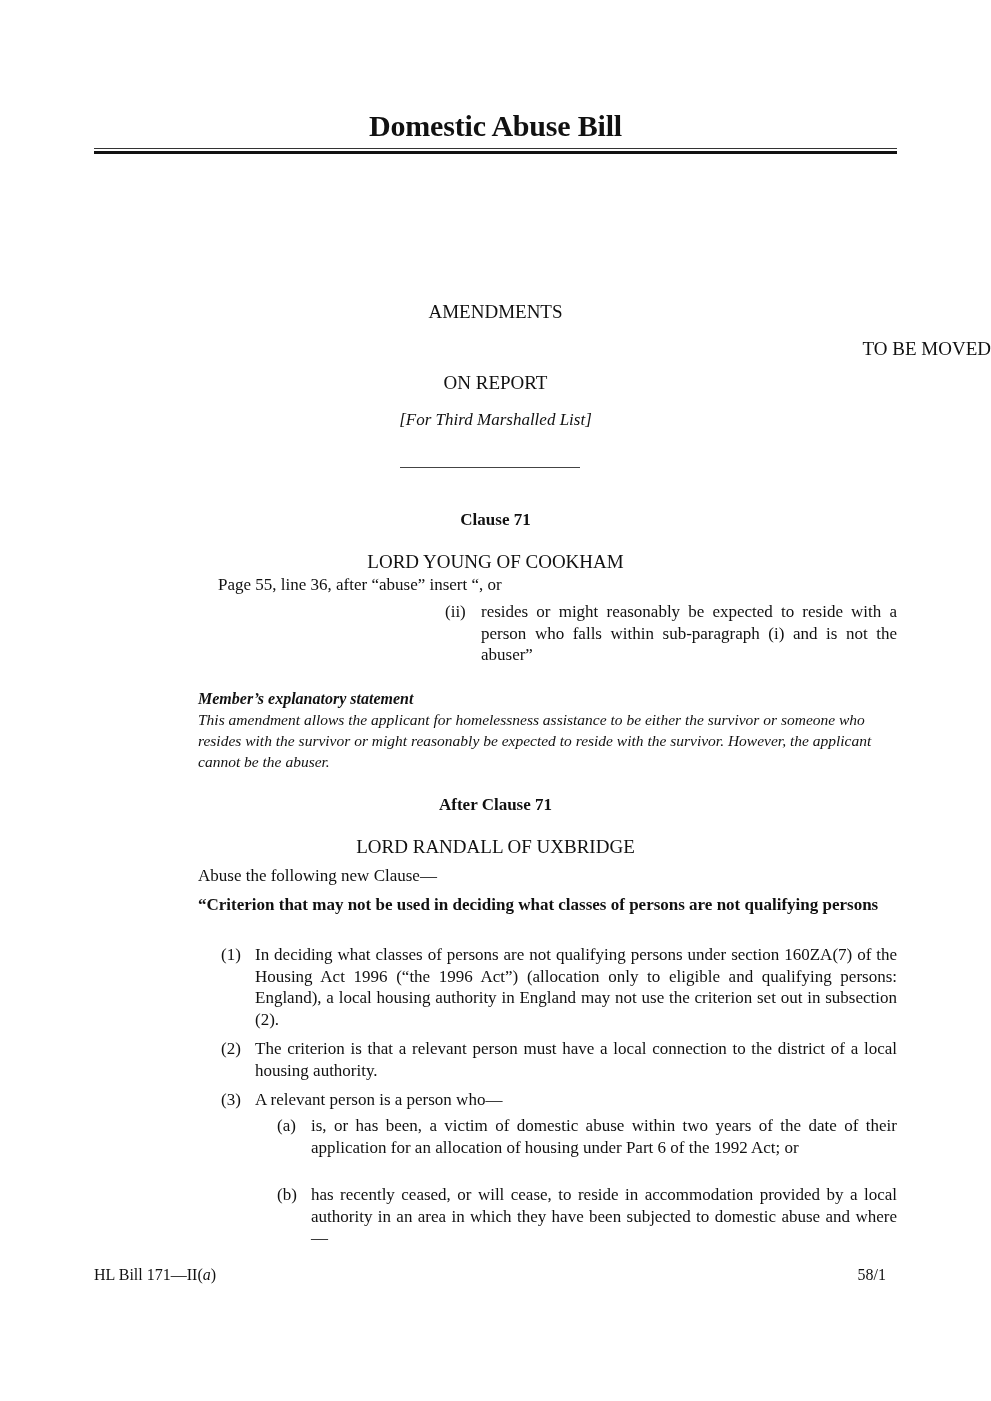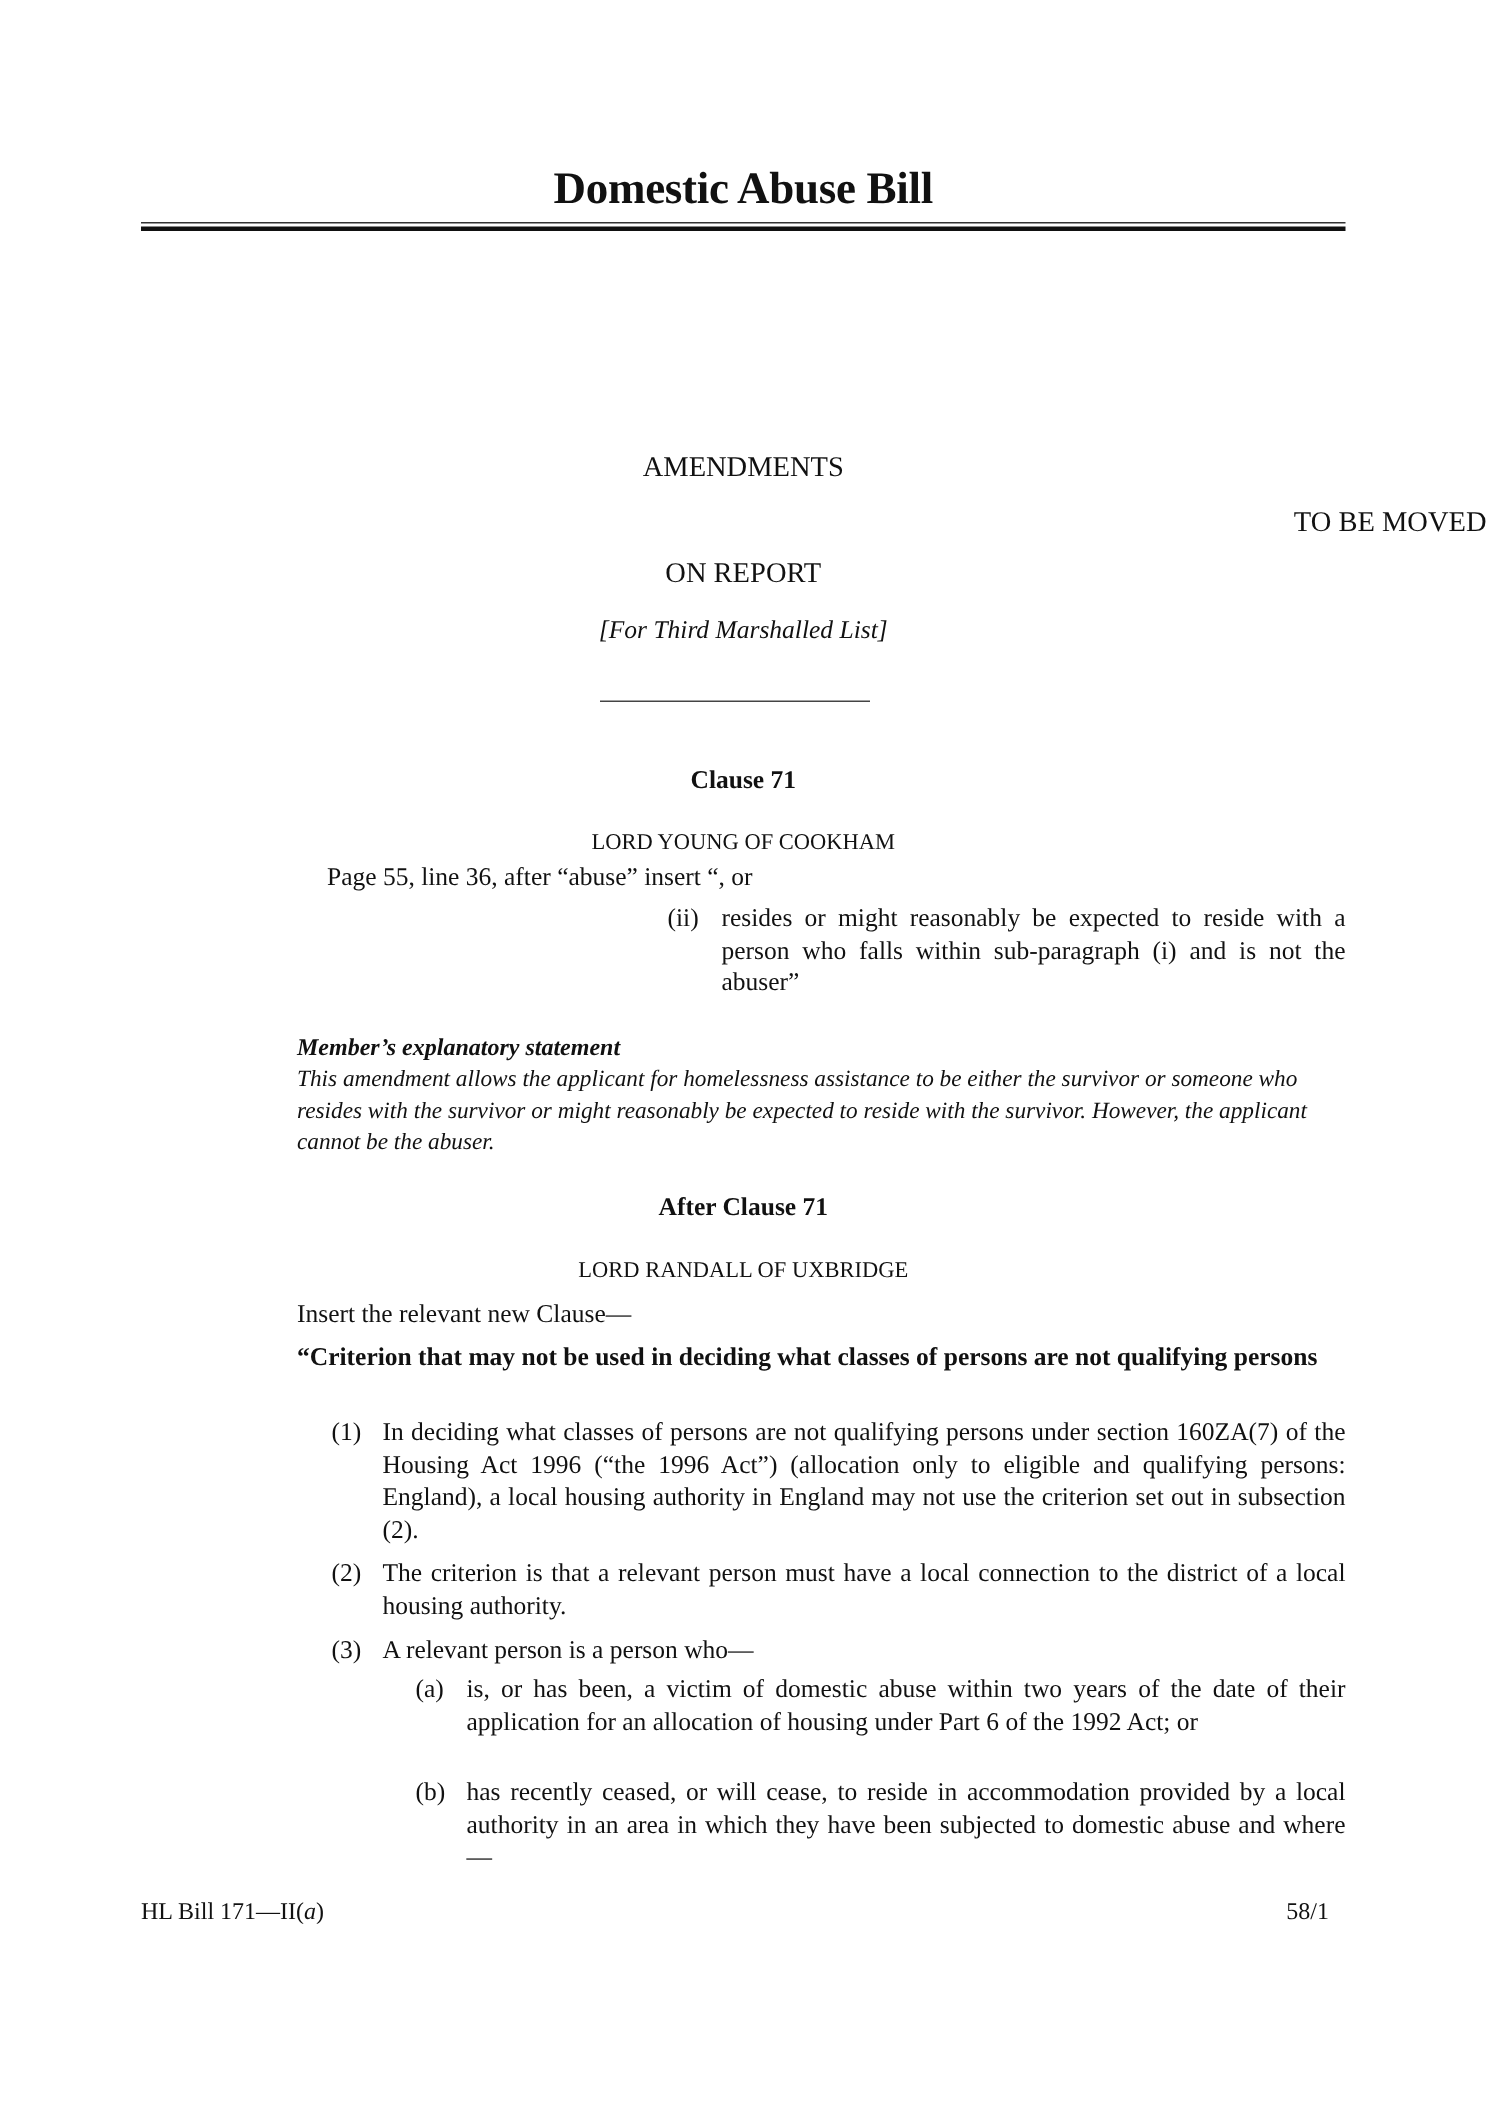--- a/index.html
+++ b/index.html
@@ -14,21 +14,21 @@
       font-size: 30px; font-weight: bold; line-height: 38px; letter-spacing: -0.2px;
     }
     .rule-thin { left: 94px; width: 803px; top: 148px; height: 0; border-top: 1px solid #333; }
     .rule-thick { left: 94px; width: 803px; top: 151px; height: 0; border-top: 3px solid #111; }
     .center-line {
       left: 0; width: 991px; text-align: center; font-size: 19px; line-height: 24px;
     }
     .italic { font-style: italic; }
     .short-rule { left: 400px; width: 180px; top: 467px; border-top: 1px solid #444; height: 0; }
     .heading-bold { font-weight: bold; font-size: 17px; }
-    .member { font-size: 15px; }
+    .member { font-size: 19px; }
     .body-text { font-size: 17px; line-height: 21.5px; }
     .just { text-align: justify; text-align-last: left; }
     .num { position: absolute; font-size: 17px; line-height: 21.5px; }
     .stmt-title { font-weight: bold; font-style: italic; font-size: 16px; line-height: 20px; }
     .stmt-text { font-style: italic; font-size: 15.5px; line-height: 21px; }
     .footer { font-size: 16px; line-height: 20px; text-align: center; }
   </style>
 </head>
 <body>
 
@@ -46,21 +46,21 @@
 <div class="abs center-line member" style="top:550px;">LORD YOUNG OF COOKHAM</div>
 <div class="abs body-text" style="left:198px; top:574px; width:700px;margin-left:20px;">Page 55, line 36, after “abuse” insert “, or</div>
 <div class="num" style="left:445px; top:601px;">(ii)</div>
 <div class="abs body-text just" style="left:481px; top:601px; width:416px;">resides or might reasonably be expected to reside with a person who falls within sub-paragraph (i) and is not the abuser”</div>
 
 <div class="abs stmt-title" style="left:198px; top:689px;">Member’s explanatory statement</div>
 <div class="abs stmt-text" style="left:198px; top:709px; width:690px;">This amendment allows the applicant for homelessness assistance to be either the survivor or someone who resides with the survivor or might reasonably be expected to reside with the survivor. However, the applicant cannot be the abuser.</div>
 
 <div class="abs center-line heading-bold" style="top:793px;">After Clause 71</div>
 <div class="abs center-line member" style="top:835px;">LORD RANDALL OF UXBRIDGE</div>
-<div class="abs body-text" style="left:198px; top:865px; width:700px;">Insert the relevant new Clause—</div>
+<div class="abs body-text" style="left:198px; top:865px; width:700px;">Abuse the following new Clause—</div>
 <div class="abs body-text just" style="left:198px; top:894px; width:699px; font-weight:bold;">“Criterion that may not be used in deciding what classes of persons are not qualifying persons</div>
 
 <div class="num" style="left:221px; top:944px;">(1)</div>
 <div class="abs body-text just" style="left:255px; top:944px; width:642px;">In deciding what classes of persons are not qualifying persons under section 160ZA(7) of the Housing Act 1996 (“the 1996 Act”) (allocation only to eligible and qualifying persons: England), a local housing authority in England may not use the criterion set out in subsection (2).</div>
 
 <div class="num" style="left:221px; top:1038px;">(2)</div>
 <div class="abs body-text just" style="left:255px; top:1038px; width:642px;">The criterion is that a relevant person must have a local connection to the district of a local housing authority.</div>
 
 <div class="num" style="left:221px; top:1089px;">(3)</div>
 <div class="abs body-text just" style="left:255px; top:1089px; width:642px;">A relevant person is a person who—</div>

